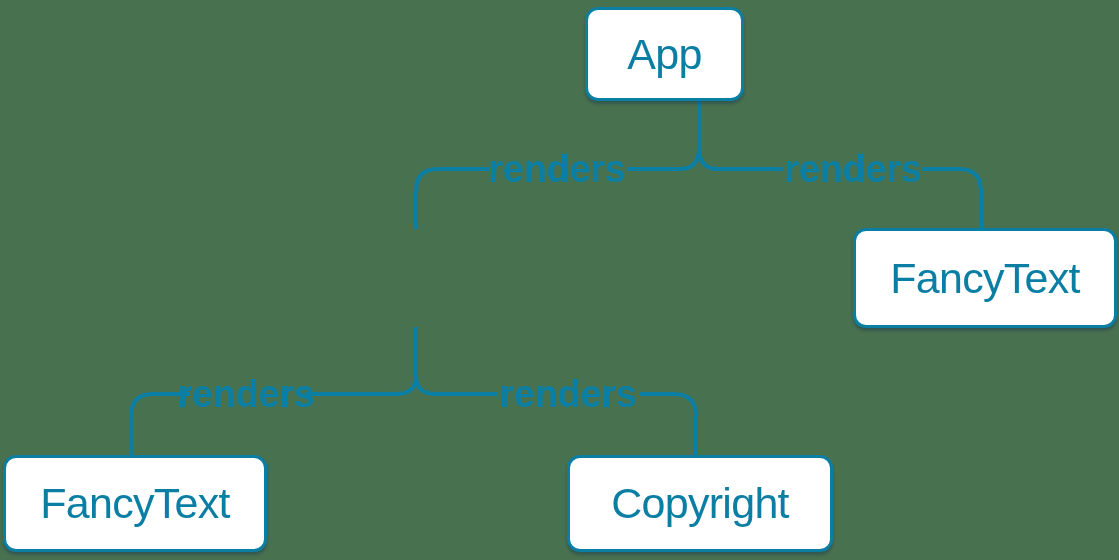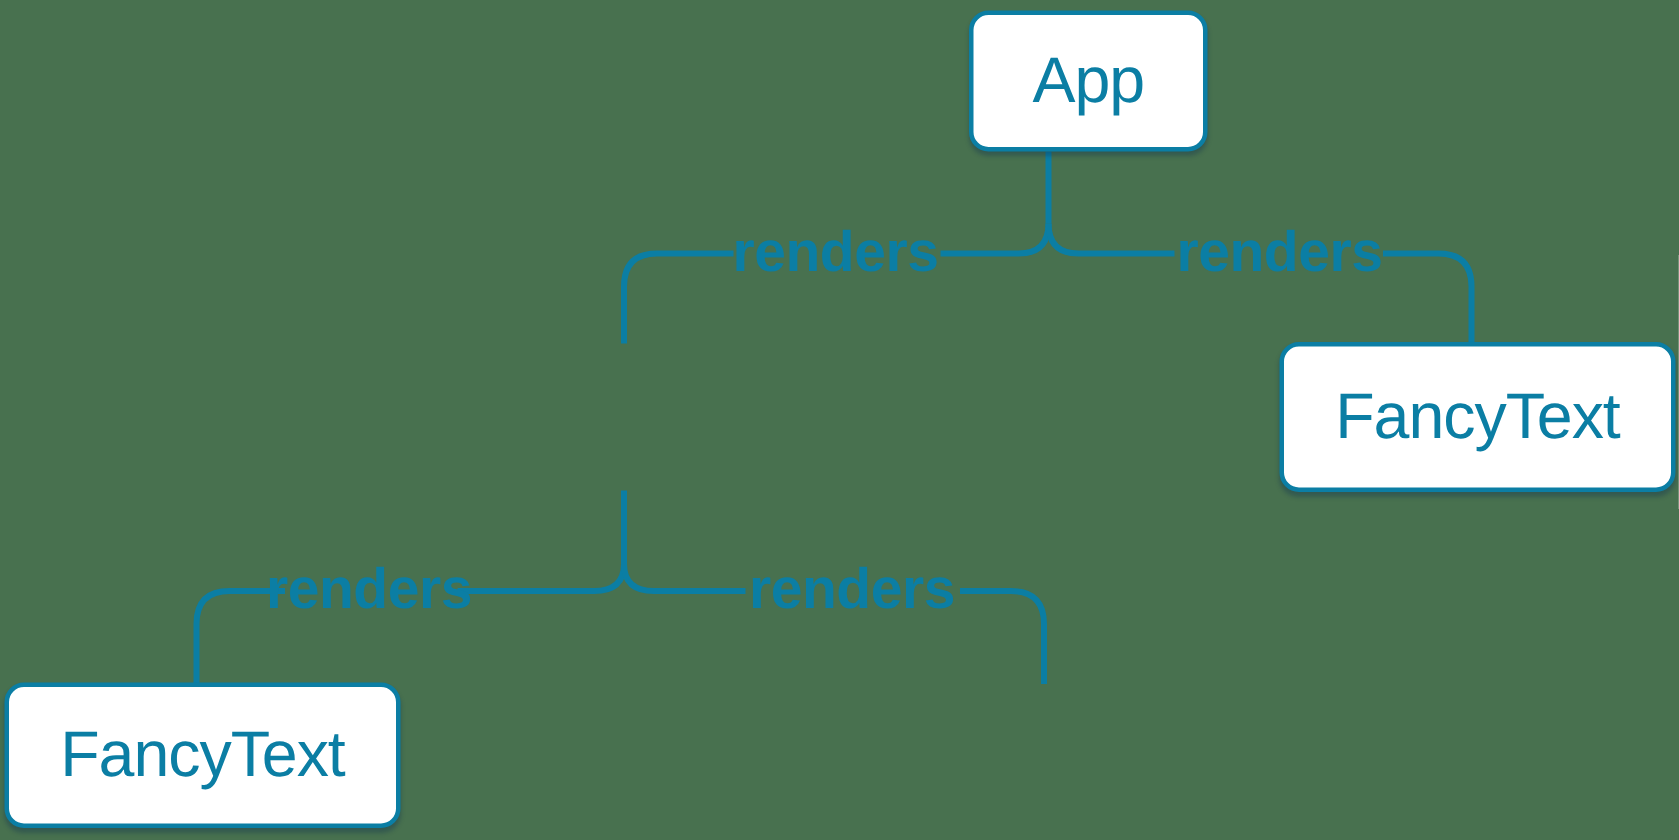--- a/index.html
+++ b/index.html
@@ -66,32 +66,35 @@
     <path d="M699 149 Q699 169 719 169 H783"></path>
     <path d="M922 169 H959 Q981 169 981 191 V229"></path>
 
     <path d="M416 327 V376"></path>
     <path d="M416 376 Q416 394 396 394 H305"></path>
     <path d="M190 394 H153 Q131 394 131 416 V456"></path>
     <path d="M416 376 Q416 394 436 394 H497"></path>
     <path d="M640 394 H674 Q696 394 696 416 V456"></path>
   </svg>
 
-  <div class="node" style="left:646px; top:7px; width:159px; height:94px;">
+  <div class="node" style="left:585px; top:7px; width:159px; height:94px;">
     <span>App</span>
   </div>
 
 
   <div class="node" style="left:853px; top:228px; width:264px; height:100px;">
     <span>FancyText</span>
   </div>
 
   <div class="node" style="left:3px; top:455px; width:264px; height:97px;">
     <span>FancyText</span>
   </div>
 
+  <div class="node" style="left:567px; top:455px; width:266px; height:97px;">
+    <span>Copyright</span>
+  </div>
 
   <span class="edge-label" style="left:557px; top:169px;">renders</span>
   <span class="edge-label" style="left:853px; top:169px;">renders</span>
   <span class="edge-label" style="left:246px; top:394px;">renders</span>
   <span class="edge-label" style="left:568px; top:394px;">renders</span>
 
 </div>
 
 </body></html>

